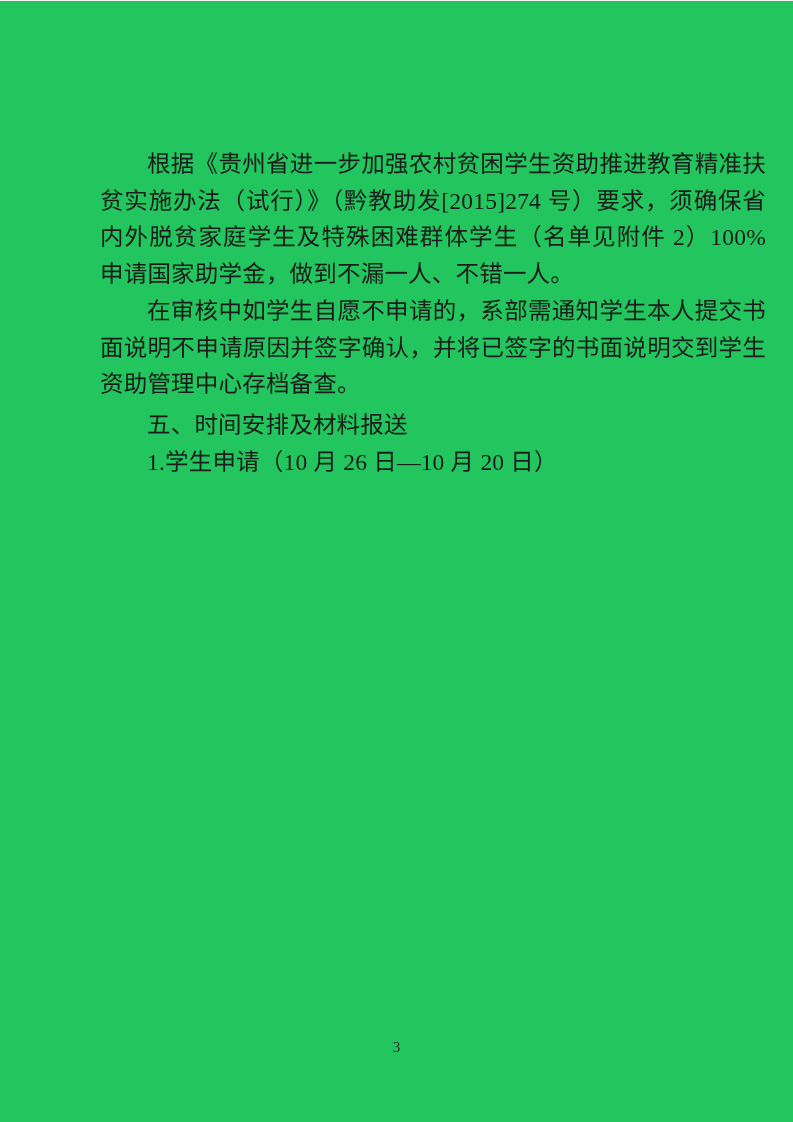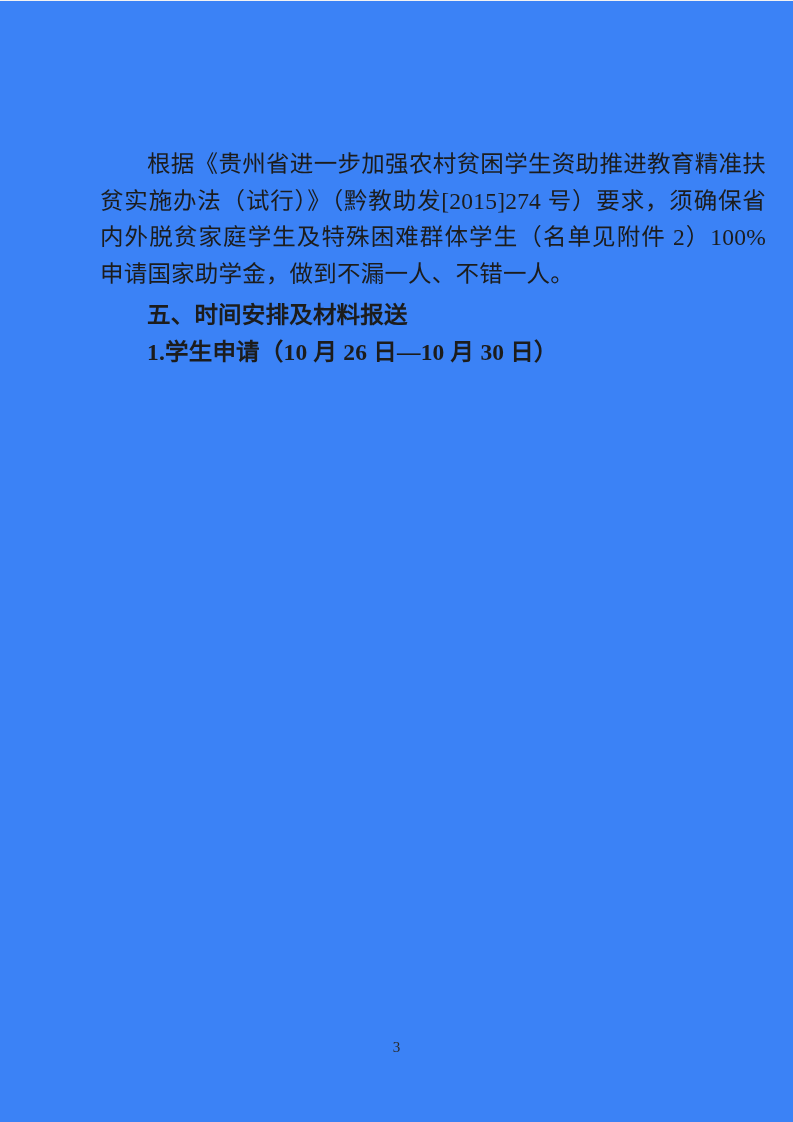--- a/index.html
+++ b/index.html
@@ -5,21 +5,21 @@
 <style>
   html, body {
     margin: 0;
     padding: 0;
     background: #ffffff;
   }
   .page {
     position: relative;
     width: 793px;
     height: 1122px;
-    background: #3b82f6;
+    background: #22c55e;
     overflow: hidden;
     font-family: "Liberation Serif", "DejaVu Serif", serif;
     color: #1c1c1c;
     box-sizing: border-box;
     border-top: 1px solid #f2f2f2;
   }
   .content {
     position: absolute;
     left: 100px;
     top: 145px;
@@ -28,21 +28,21 @@
     font-size: 23.5px;
     line-height: 36.7px;
     letter-spacing: 0.2px;
   }
   .content p {
     margin: 0;
     padding: 0;
     text-indent: 2em;
   }
   .heading {
-    font-weight: 700;
+    font-weight: 400;
   }
   .heading.section-5 {
     margin-top: 4px !important;
   }
   .para-deadline {
     margin-top: 3px !important;
   }
   .heading.step-2 {
     margin-top: 7px !important;
   }
@@ -62,24 +62,25 @@
   }
 </style>
 </head>
 <body>
 
 <div class="page">
   <div class="content">
 
     <p>根据《贵州省进一步加强农村贫困学生资助推进教育精准扶贫实施办法（试行）》（黔教助发[2015]274 号）要求，须确保省内外脱贫家庭学生及特殊困难群体学生（名单见附件 2）100%申请国家助学金，做到不漏一人、不错一人。</p>
 
+    <p>在审核中如学生自愿不申请的，系部需通知学生本人提交书面说明不申请原因并签字确认，并将已签字的书面说明交到学生资助管理中心存档备查。</p>
 
 
     <p class="heading section-5">五、时间安排及材料报送</p>
 
-    <p class="heading step-1">1.学生申请（10 月 26 日—10 月 30 日）</p>
+    <p class="heading step-1">1.学生申请（10 月 26 日—10 月 20 日）</p>
 
 
 
   </div>
 
   <div class="page-number">3</div>
 </div>
 
 </body></html>

